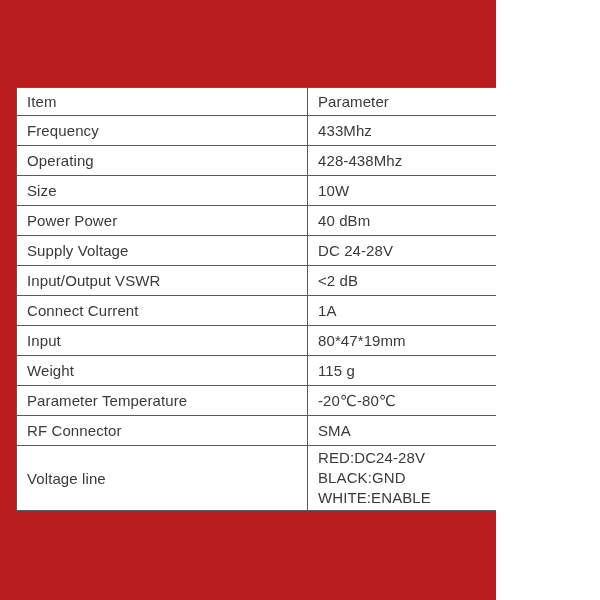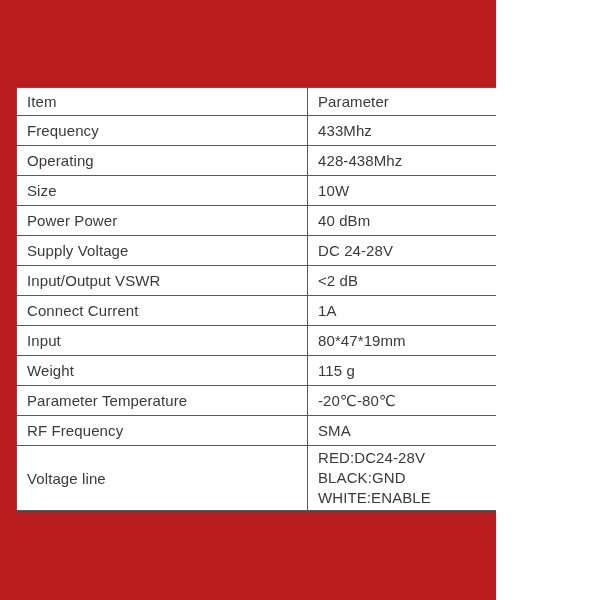--- a/index.html
+++ b/index.html
@@ -86,21 +86,21 @@
       </tr>
       <tr class="row-normal">
         <td class="col-item">Weight</td>
         <td class="col-param">115 g</td>
       </tr>
       <tr class="row-normal">
         <td class="col-item">Parameter Temperature</td>
         <td class="col-param">-20℃-80℃</td>
       </tr>
       <tr class="row-normal">
-        <td class="col-item">RF Frequency</td>
+        <td class="col-item">RF Connector</td>
         <td class="col-param">SMA</td>
       </tr>
       <tr class="row-tall">
         <td class="col-item">Voltage line</td>
         <td class="col-param">
           <div class="multiline-value">
             <div>RED:DC24-28V</div>
             <div>BLACK:GND</div>
             <div>WHITE:ENABLE</div>
           </div>

